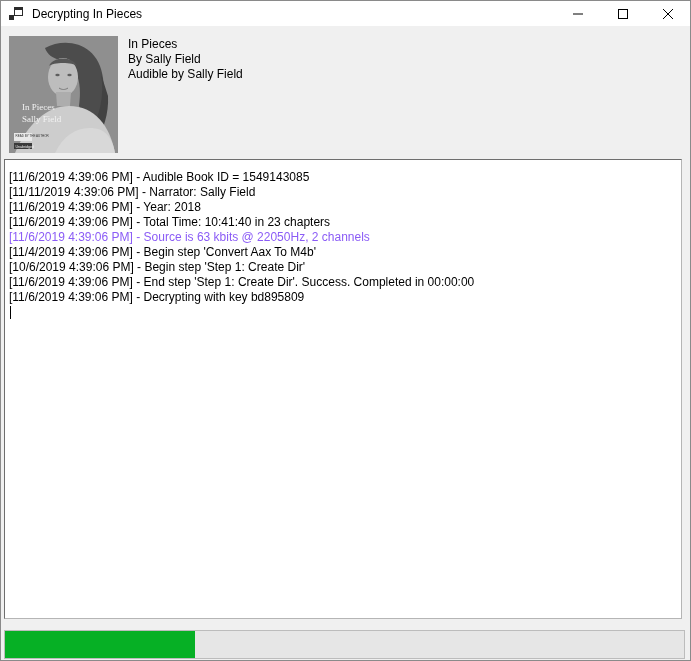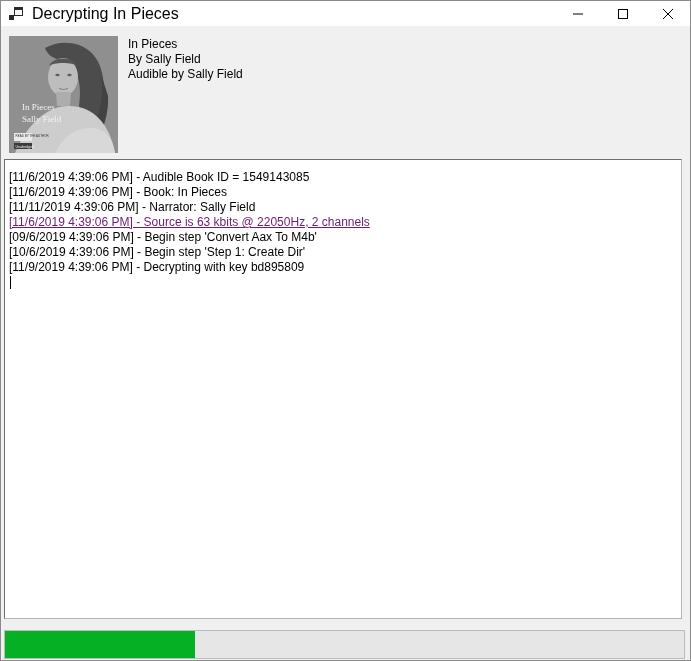--- a/index.html
+++ b/index.html
@@ -16,21 +16,21 @@
 
   
   .titlebar {
     height:25px; background:#ffffff;
     display:flex; align-items:center;
   }
   .app-icon { position:relative; width:14px; height:13px; margin-left:8px; flex:0 0 auto; }
   .app-icon .sq-big   { position:absolute; right:0; top:0; width:9px; height:9px; background:#2b2b2b; }
   .app-icon .sq-big i { position:absolute; left:1px; top:3px; right:1px; bottom:1px; background:#ffffff; display:block; }
   .app-icon .sq-small { position:absolute; left:0; bottom:0; width:5px; height:5px; background:#2b2b2b; }
-  .title { margin-left:9px; font-size:16px; color:#000; white-space:nowrap; }
+  .title { margin-left:9px; font-size:12px; color:#000; white-space:nowrap; }
   .caption-buttons { margin-left:auto; display:flex; height:100%; }
   .cap-btn { width:45px; height:100%; display:flex; align-items:center; justify-content:center; background:#ffffff; }
   .cap-btn svg { display:block; }
 
   
   .cover { position:absolute; left:8px; top:35px; width:109px; height:117px; }
   .book-info { position:absolute; left:127px; top:36px; font-size:12px; line-height:15px; color:#000; }
 
   
   .log {
@@ -112,26 +112,28 @@
 
   <div class="book-info">
     <div>In Pieces</div>
     <div>By Sally Field</div>
     <div>Audible by Sally Field</div>
   </div>
 
   <div class="log">
     <div id="log-lines">
         <div class="log-line">[11/6/2019 4:39:06 PM] - Audible Book ID = 1549143085</div>
-        <div class="log-line">[11/6/2019 4:39:06 PM] - Book: In Pieces</div>
         <div class="log-line">[11/11/2019 4:39:06 PM] - Narrator: Sally Field</div>
-        <div class="log-line" style="color: #701a75; text-decoration: underline;">[11/6/2019 4:39:06 PM] - Source is 63 kbits @ 22050Hz, 2 channels</div>
-        <div class="log-line">[09/6/2019 4:39:06 PM] - Begin step 'Convert Aax To M4b'</div>
+        <div class="log-line">[11/6/2019 4:39:06 PM] - Year: 2018</div>
+        <div class="log-line">[11/6/2019 4:39:06 PM] - Total Time: 10:41:40 in 23 chapters</div>
+        <div class="log-line" style="color: #8b5cf6;">[11/6/2019 4:39:06 PM] - Source is 63 kbits @ 22050Hz, 2 channels</div>
+        <div class="log-line">[11/4/2019 4:39:06 PM] - Begin step 'Convert Aax To M4b'</div>
         <div class="log-line">[10/6/2019 4:39:06 PM] - Begin step 'Step 1: Create Dir'</div>
-        <div class="log-line">[11/9/2019 4:39:06 PM] - Decrypting with key bd895809</div>
+        <div class="log-line">[11/6/2019 4:39:06 PM] - End step 'Step 1: Create Dir'. Success. Completed in 00:00:00</div>
+        <div class="log-line">[11/6/2019 4:39:06 PM] - Decrypting with key bd895809</div>
       </div>
     <span class="caret"></span>
   </div>
 
   <div class="progressbar">
     <div class="progress-fill" id="progress-fill" style="width: 28%; background: rgb(6, 176, 37);"></div>
   </div>
 
 </div>
 

